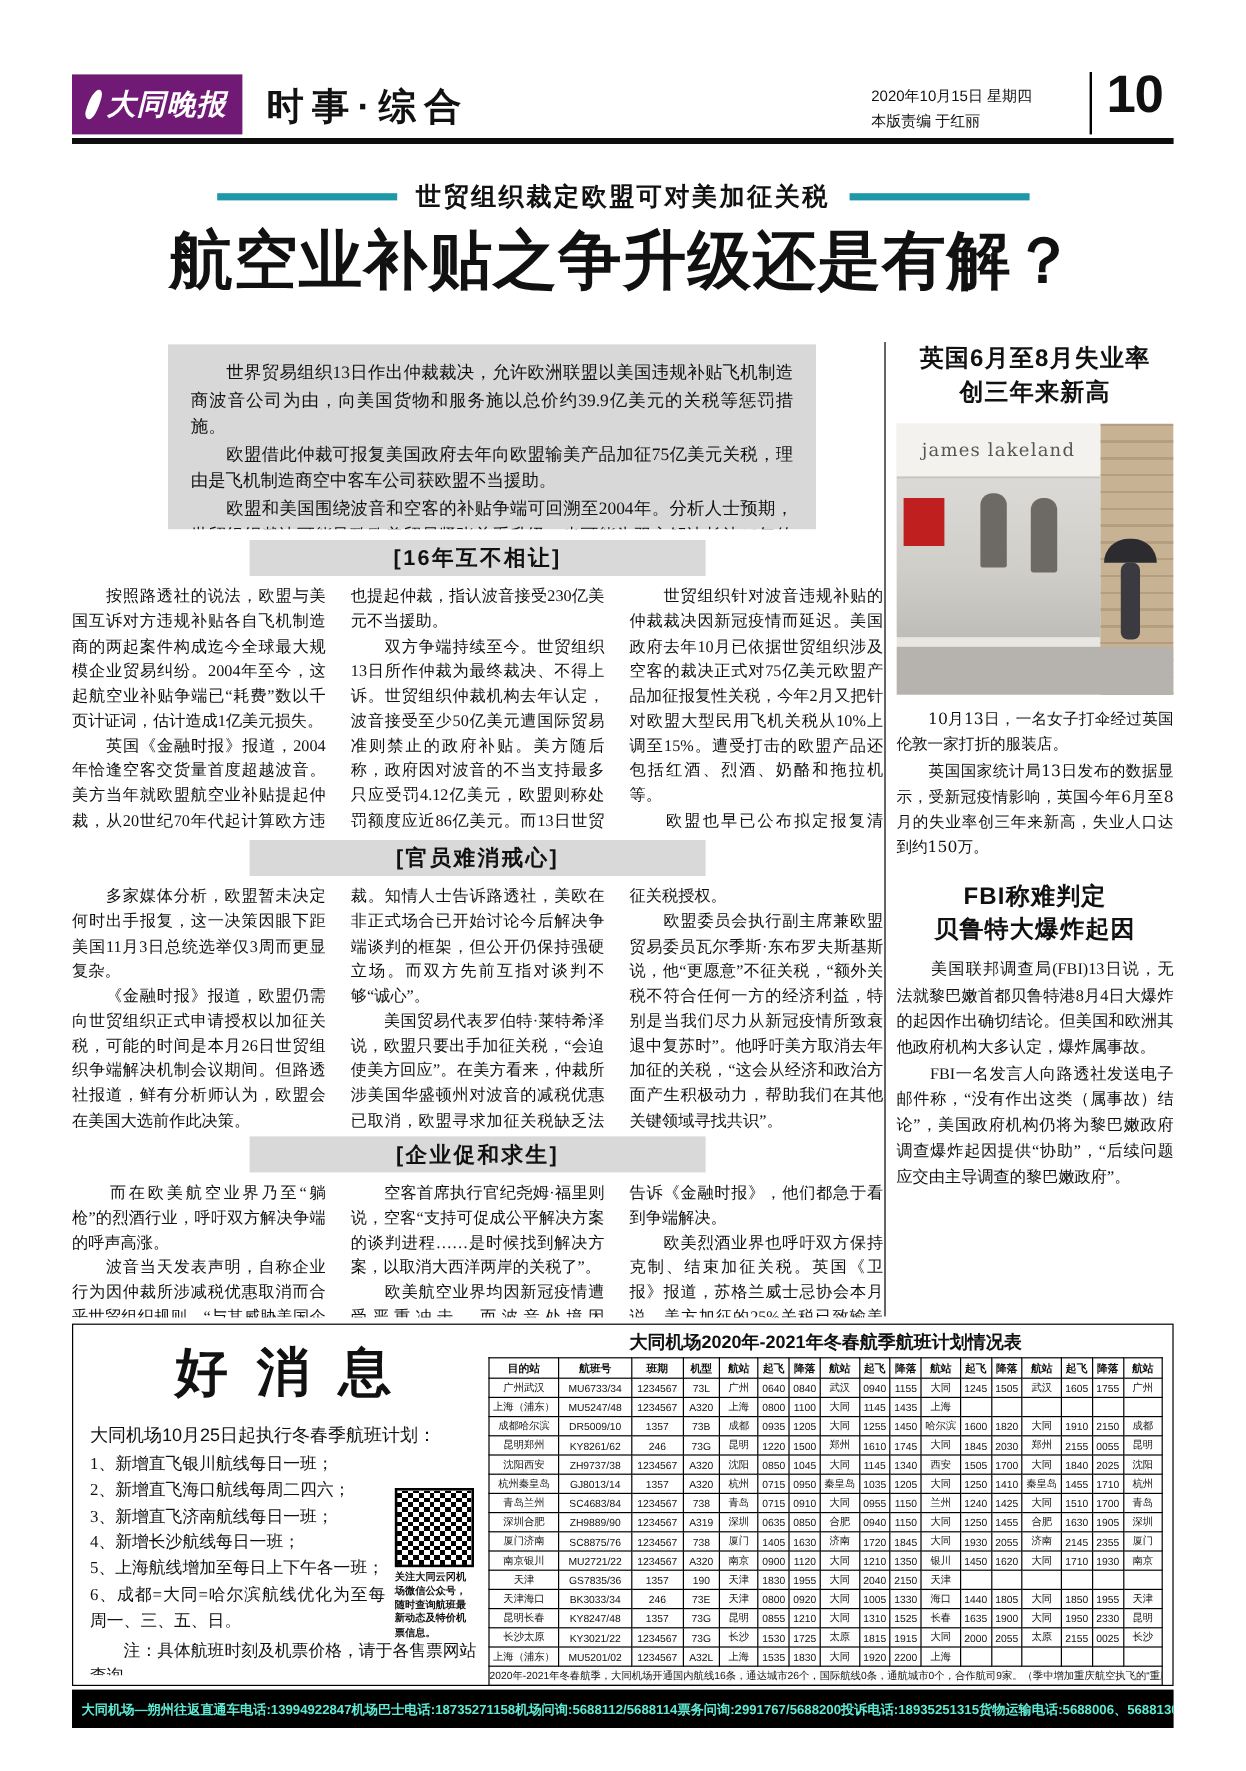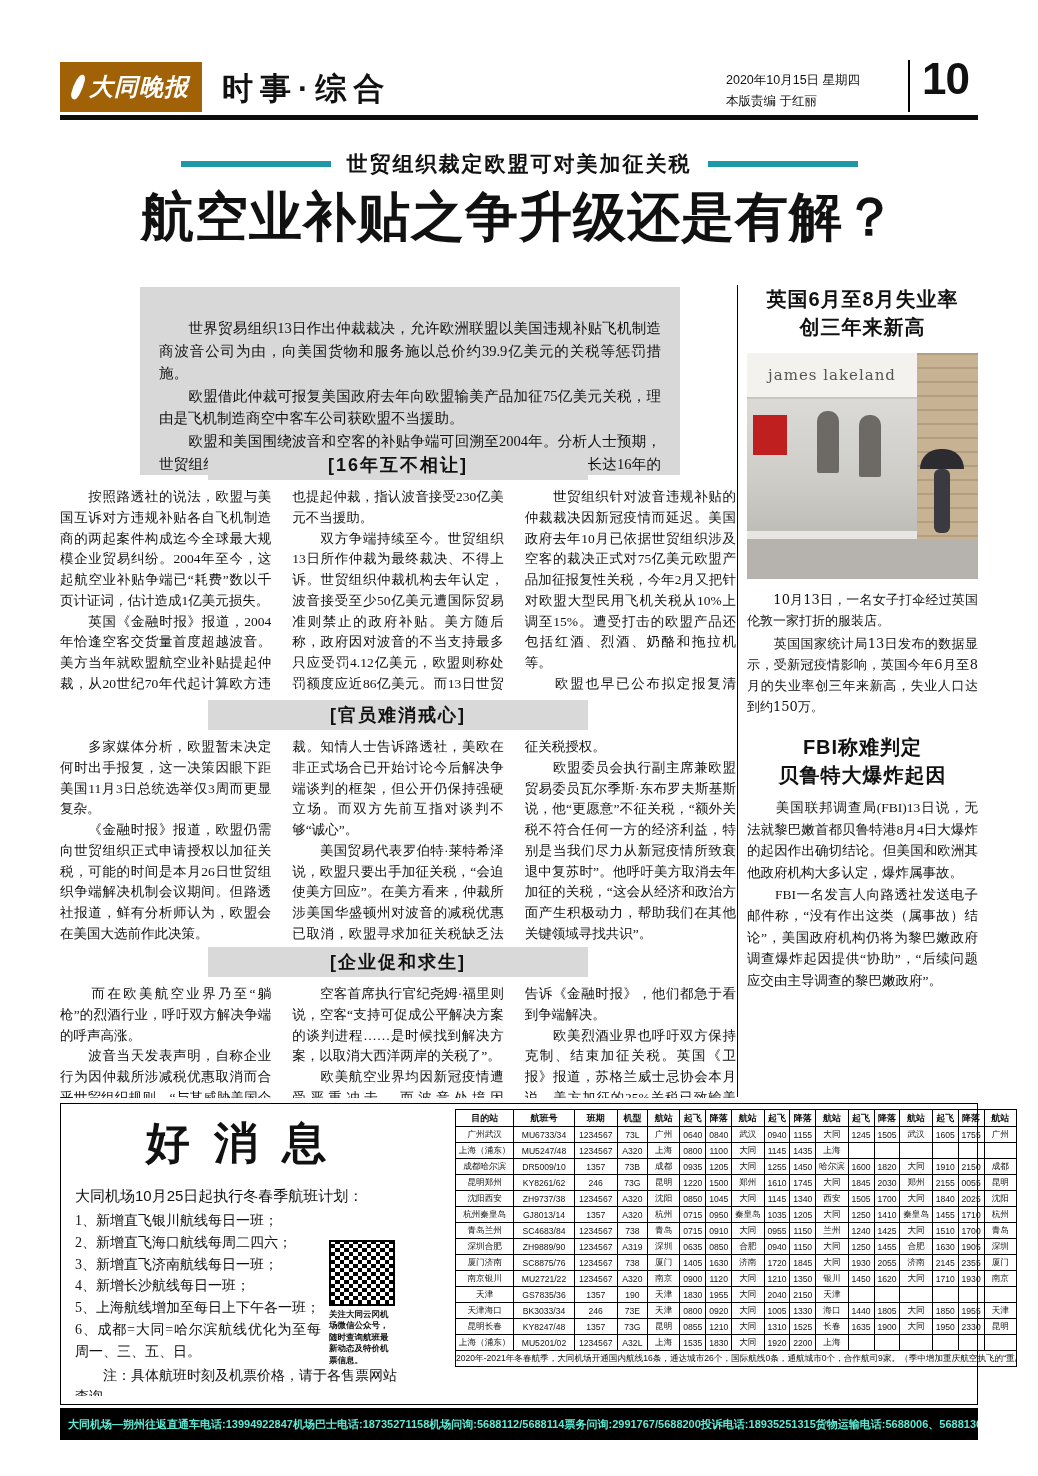--- a/index.html
+++ b/index.html
@@ -1,38 +1,38 @@
 <!DOCTYPE html>
 <html><head>
 <meta charset="utf-8">
 <style>
   html,body{margin:0;padding:0;background:#ffffff;}
   .page{position:relative;width:1038px;height:1476px;background:#fff;overflow:hidden;
         font-family:"Liberation Sans","DejaVu Sans",sans-serif;color:#111;}
   
-  .logo{position:absolute;left:60px;top:62px;width:142px;height:50px;background:#a16207;
+  .logo{position:absolute;left:60px;top:62px;width:142px;height:50px;background:#701a75;
         display:flex;align-items:center;justify-content:center;}
   .logo-flame{width:10px;height:26px;background:#fff;border-radius:70% 30% 60% 40%/80% 20% 80% 20%;
         transform:rotate(14deg);margin-right:6px;}
   .logo-text{color:#fff;font-size:24px;font-weight:bold;font-style:italic;letter-spacing:1px;
         font-family:"DejaVu Serif","Liberation Serif",serif;}
   .section-title{position:absolute;left:222px;top:68px;font-size:31px;font-weight:bold;letter-spacing:7px;}
   .date-block{position:absolute;left:726px;top:70px;font-size:12.5px;line-height:1.7;font-weight:normal;}
   .head-vdiv{position:absolute;left:908px;top:60px;width:2px;height:52px;background:#000;}
   .pageno{position:absolute;left:922px;top:54px;font-size:44px;font-weight:bold;letter-spacing:-1px;}
   .thick-rule{position:absolute;left:60px;top:115px;width:918px;height:5px;background:#0d0d0d;}
   
   .kicker{position:absolute;left:60px;top:150px;width:918px;display:flex;align-items:center;justify-content:center;gap:16px;}
   .kicker-bar{width:150px;height:6px;background:#1e98a8;}
   .kicker-text{font-size:21px;font-weight:bold;letter-spacing:2px;}
   .headline{position:absolute;left:60px;top:182px;width:918px;text-align:center;
         font-size:53px;font-weight:900;letter-spacing:1px;white-space:nowrap;}
   
   .lead-box{position:absolute;left:140px;top:287px;width:502px;height:128px;background:#d8d8d8;
-        padding:30px 19px;overflow:hidden;}
+        padding:13px 19px;overflow:hidden;}
   .lead-box p{margin:0;font-size:14.5px;line-height:1.56;text-align:justify;
         font-family:"Liberation Serif","DejaVu Serif",serif;}
   
   .main-sections{position:absolute;left:60px;top:448px;width:676px;}
   .section-strip{width:380px;margin:2px auto 7px;background:#d9d9d9;text-align:center;
         font-weight:bold;font-size:18px;padding:3px 0;letter-spacing:2px;}
   .cols{display:flex;gap:21px;overflow:hidden;margin-bottom:5px;}
   .col{flex:1;min-width:0;}
   .para{margin:0;font-size:13.5px;line-height:1.54;text-align:justify;
         font-family:"Liberation Serif","DejaVu Serif",serif;}
@@ -68,21 +68,21 @@
   .gn-intro{font-size:15px;margin:0 0 4px;}
   .gn-items p{margin:0;font-size:14px;line-height:1.56;width:246px;}
   .gn-note{font-size:14px;line-height:1.5;margin:2px 0 0;width:100%;}
   .qr-wrap{position:absolute;left:254px;top:128px;width:64px;}
   .qr{width:62px;height:62px;border:2px solid #000;background:
       repeating-linear-gradient(0deg,#000 0 4px,#fff 4px 8px),
       repeating-linear-gradient(90deg,#000 0 4px,#fff 4px 9px);background-blend-mode:difference;}
   .qr-caption{font-size:8.5px;line-height:1.35;margin-top:3px;font-weight:bold;}
   .flight-area{position:absolute;left:346px;top:5px;width:562px;height:290px;}
   .tbl-title{text-align:center;font-size:15px;font-weight:bold;margin:0 0 3px;}
-  table.flights{border-collapse:collapse;table-layout:fixed;width:562px;margin-left:48px;}
+  table.flights{border-collapse:collapse;table-layout:fixed;width:562px;}
   table.flights td,table.flights th{border:1px solid #000;font-size:8.6px;text-align:center;
         padding:1.5px 0;overflow:hidden;white-space:nowrap;font-weight:normal;}
   table.flights th{font-weight:bold;font-size:9px;}
   .tbl-foot{font-size:8.2px;text-align:center;}
   
   .black-bar{position:absolute;left:60px;top:1408px;width:918px;height:32px;background:#000;color:#5eead4;
         display:flex;align-items:center;justify-content:space-between;padding:0 8px;box-sizing:border-box;
         overflow:hidden;}
   .black-bar span{font-size:11px;font-weight:bold;white-space:nowrap;}
 </style>
@@ -214,20 +214,21 @@
           <p class="para">6、成都=大同=哈尔滨航线优化为至每周一、三、五、日。</p>
         </div>
       <p class="gn-note">　　注：具体航班时刻及机票价格，请于各售票网站查询。</p>
 
       <div class="qr-wrap">
         <div class="qr"></div>
         <div class="qr-caption">关注大同云冈机场微信公众号，随时查询航班最新动态及特价机票信息。</div>
       </div>
     </div>
     <div class="flight-area">
+      <div class="tbl-title">大同机场2020年-2021年冬春航季航班计划情况表</div>
       <table class="flights">
         <colgroup>
           <col style="width:54px">
             <col style="width:56px">
             <col style="width:40px">
             <col style="width:28px">
           <col style="width:30px">
             <col style="width:24px">
             <col style="width:24px">
           <col style="width:30px">
@@ -504,20 +505,39 @@
               <td>1525</td>
               <td>长春</td>
               <td>1635</td>
               <td>1900</td>
               <td>大同</td>
               <td>1950</td>
               <td>2330</td>
               <td>昆明</td>
             </tr>
             <tr>
+              <td>长沙太原</td>
+              <td>KY3021/22</td>
+              <td>1234567</td>
+              <td>73G</td>
+              <td>长沙</td>
+              <td>1530</td>
+              <td>1725</td>
+              <td>太原</td>
+              <td>1815</td>
+              <td>1915</td>
+              <td>大同</td>
+              <td>2000</td>
+              <td>2055</td>
+              <td>太原</td>
+              <td>2155</td>
+              <td>0025</td>
+              <td>长沙</td>
+            </tr>
+            <tr>
               <td>上海（浦东）</td>
               <td>MU5201/02</td>
               <td>1234567</td>
               <td>A32L</td>
               <td>上海</td>
               <td>1535</td>
               <td>1830</td>
               <td>大同</td>
               <td>1920</td>
               <td>2200</td>

